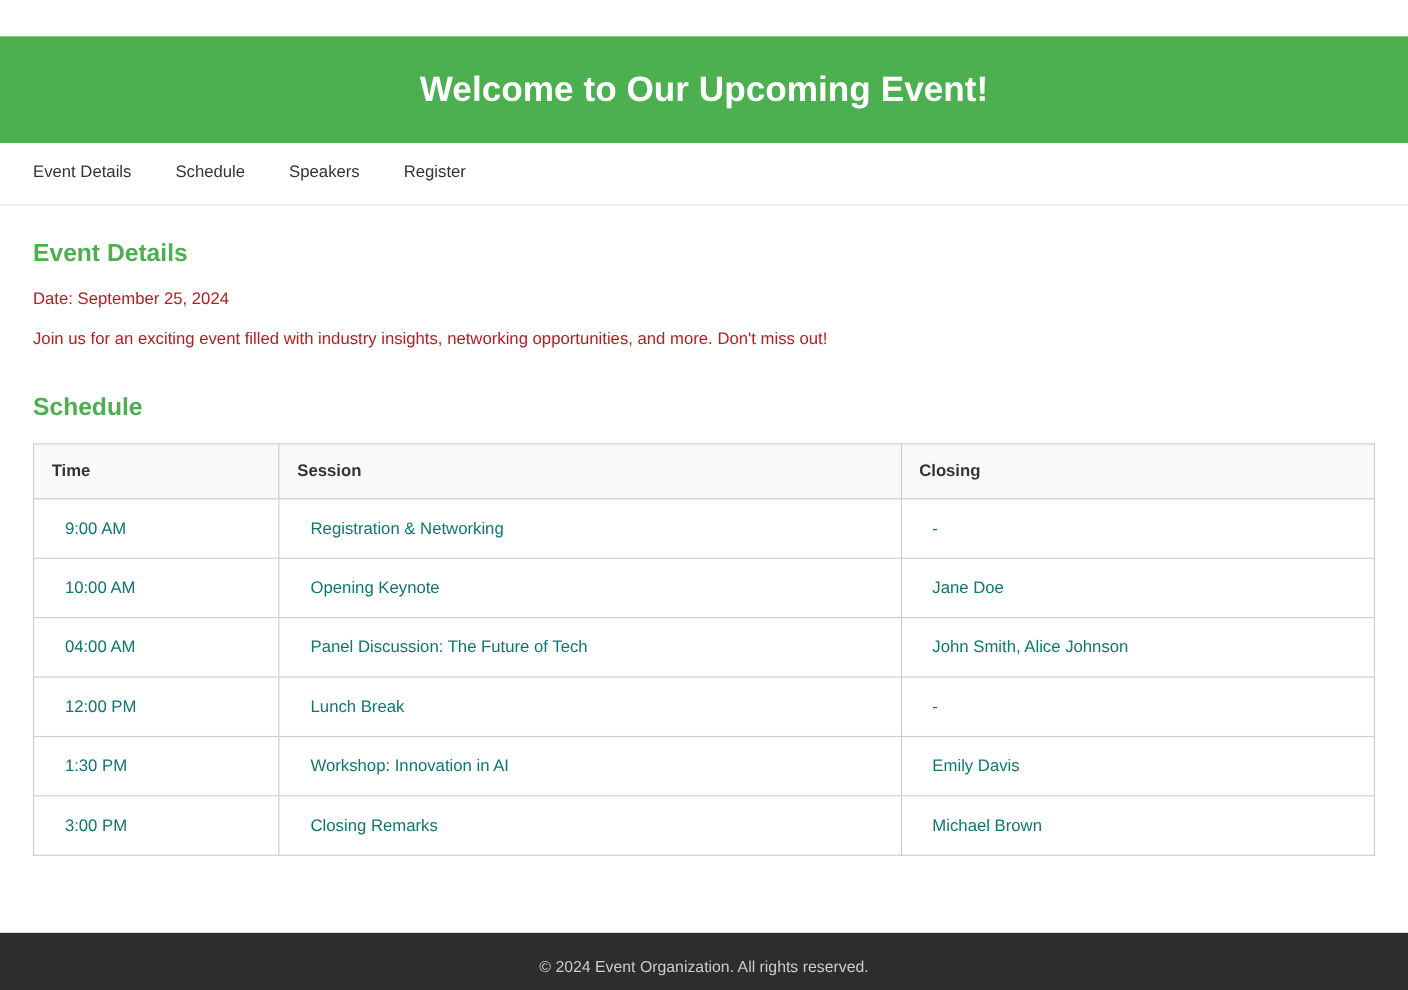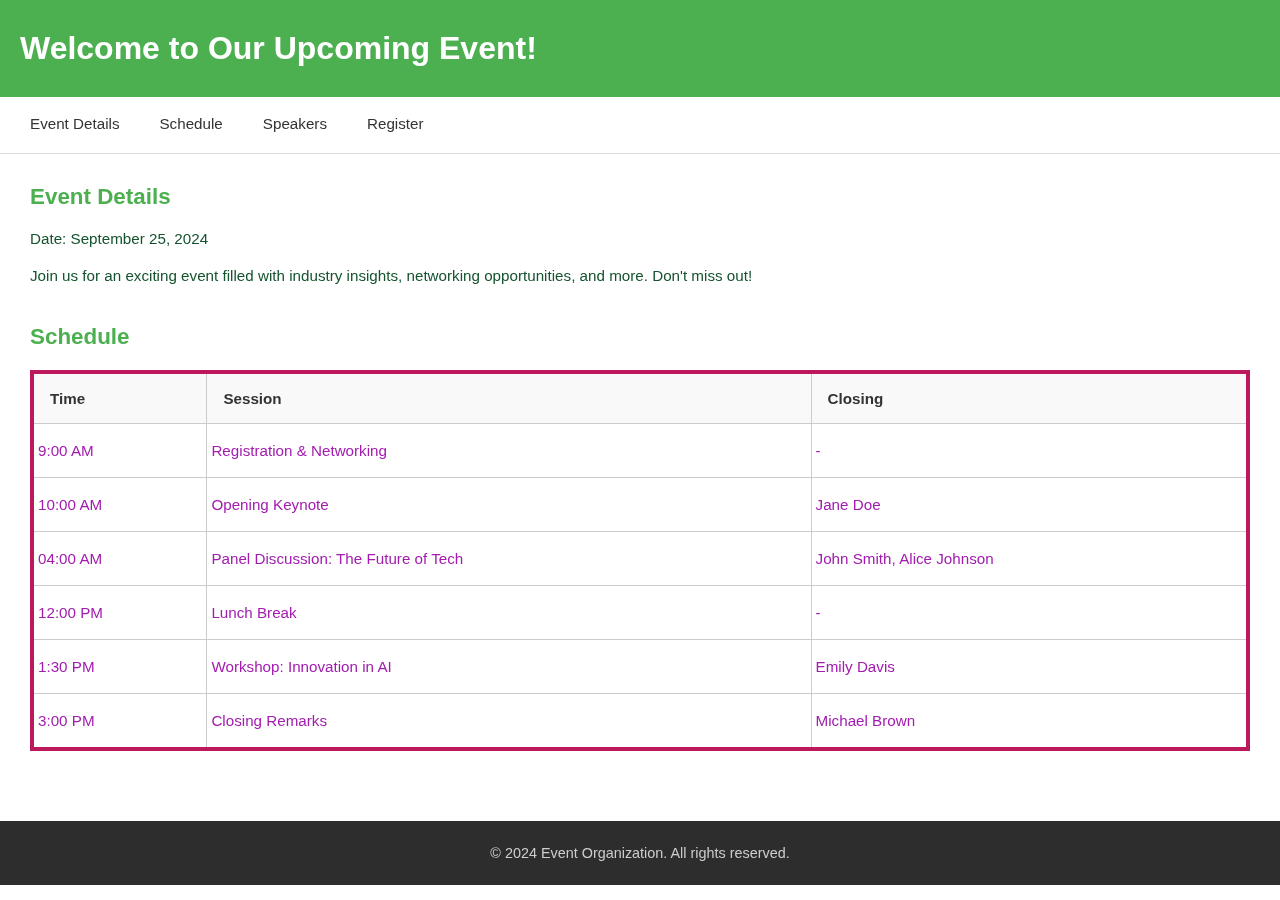--- a/index.html
+++ b/index.html
@@ -12,20 +12,22 @@
       font-family: Arial, sans-serif;
       font-size: 16px;
       color: #333;
       background: #fff;
     }
 
     
     #header {
       background-color: #4caf50;
       padding: 30px 20px;
+      text-align: center;
+      margin-top: 33px;
     }
 
     #header h1 {
       color: #fff;
       font-size: 2rem;
       font-weight: bold;
     }
 
     
     #nav {
@@ -57,48 +59,48 @@
       margin-bottom: 20px;
     }
 
     .event-details-section {
       margin-bottom: 40px;
     }
 
     .detail-line {
       margin-bottom: 20px;
       font-size: 0.95rem;
-      color: #14532d;
+      color: #b91c1c;
     }
 
     
     .schedule-section {
       margin-bottom: 40px;
     }
 
     table {
       width: 100%;
       border-collapse: collapse;
-      border: 4px solid #be185d;
+      border: 1px solid #be185d;
     }
 
     th {
       background: #f9f9f9;
       text-align: left;
       padding: 16px 16px;
       font-weight: bold;
       border: 1px solid #ccc;
       font-size: 0.95rem;
     }
 
     td {
-      padding: 18px 4px;
+      padding: 18px 28px;
       border: 1px solid #ccc;
       font-size: 0.95rem;
-      color: #a21caf;
+      color: #0f766e;
     }
 
     tr:nth-child(even) td {
       background: #fff;
     }
 
     
     #footer {
       background: #2d2d2d;
       color: #ccc;

